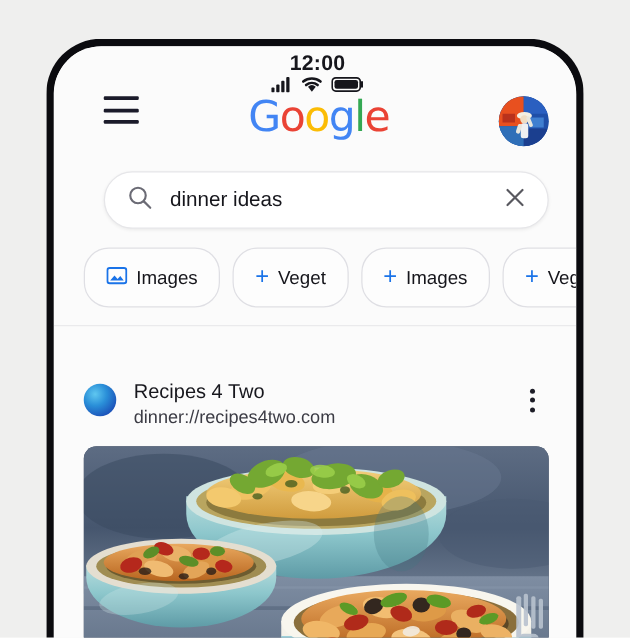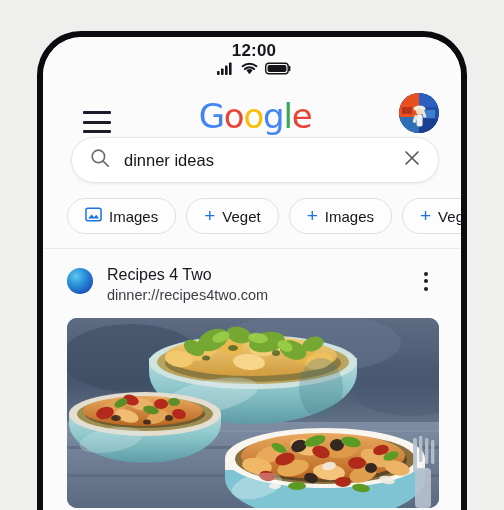--- a/index.html
+++ b/index.html
@@ -56,21 +56,21 @@
   #status-icons {
     display: flex;
     align-items: center;
     gap: 7px;
   }
 
   
   #app-header {
     height: 56px;
     display: flex;
-    align-items: flex-end;
+    align-items: flex-start;
     justify-content: space-between;
     padding: 0 22px 0 40px;
     box-sizing: border-box;
   }
   #hamburger-button {
     width: 28px;
     height: 22px;
     display: flex;
     flex-direction: column;
     justify-content: space-between;
@@ -97,21 +97,21 @@
     border-radius: 50%;
     overflow: hidden;
     flex: none;
     cursor: pointer;
     position: relative;
     background: #1a4fa0;
   }
 
   
   #search-area {
-    padding: 4px 22px 0 28px;
+    padding: 4px 22px 0 40px;
   }
   #search-bar {
     height: 46px;
     border-radius: 26px;
     background: #ffffff;
     border: 1px solid #e6e6e9;
     box-shadow: 0 1px 3px rgba(0,0,0,0.07);
     display: flex;
     align-items: center;
     padding: 0 16px 0 18px;
@@ -131,21 +131,21 @@
     display: flex;
     gap: 10px;
     padding: 15px 0 14px 24px;
     white-space: nowrap;
     overflow: hidden;
   }
   .chip {
     display: inline-flex;
     align-items: center;
     gap: 7px;
-    height: 36px;
+    height: 48px;
     border: 1px solid #dfdfe4;
     border-radius: 20px;
     padding: 0 17px;
     background: #fdfdfd;
     font-size: 15px;
     color: #15151b;
     font-weight: 500;
     flex: none;
     cursor: pointer;
     box-sizing: border-box;
@@ -164,20 +164,21 @@
     margin: 0;
   }
 
   
   #result-block {
     padding: 16px 22px 0 24px;
   }
   #result-head {
     display: flex;
     align-items: flex-start;
+    margin-top: 27px;
   }
   #favicon {
     width: 26px;
     height: 26px;
     border-radius: 50%;
     flex: none;
     margin-top: 3px;
     overflow: hidden;
     background: radial-gradient(circle at 35% 32%, #5fc7f0 0%, #2a8fd8 38%, #1b50b8 78%, #123a8c 100%);
   }

